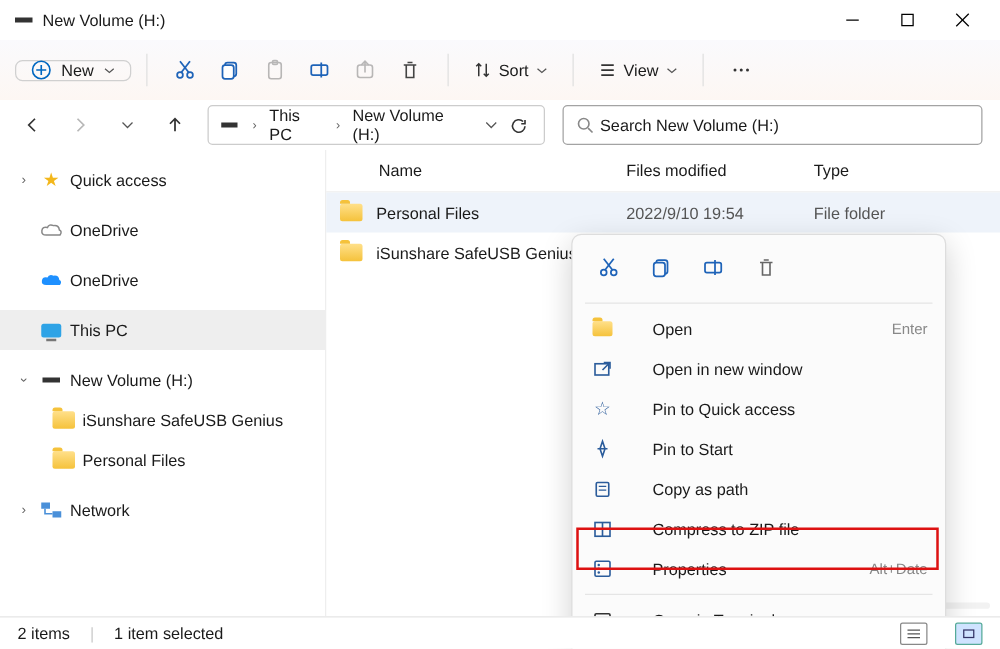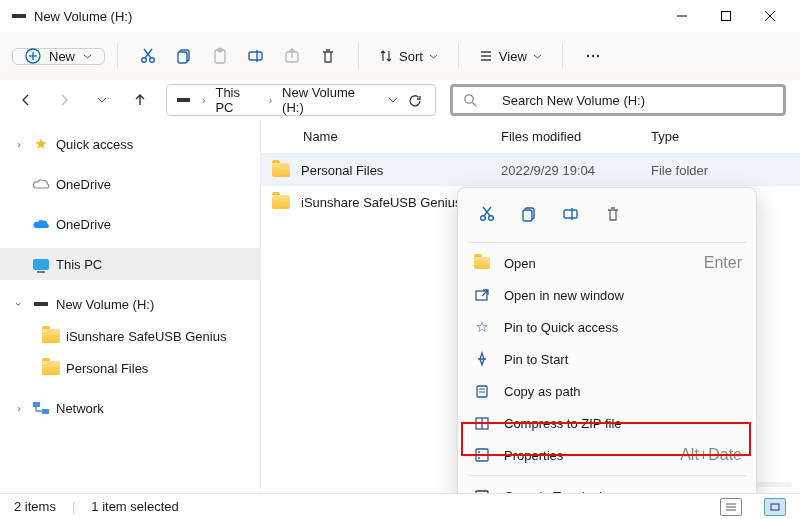--- a/index.html
+++ b/index.html
@@ -17,21 +17,21 @@
 .tbicon svg,.winbtn svg{display:block}
 .tbtext{display:flex;align-items:center;gap:6px;padding:0 8px;color:#333}
 .navrow{height:40px;display:flex;align-items:center;padding:6px 14px;gap:14px}
 .navarrow{width:24px;height:24px;display:flex;align-items:center;justify-content:center;color:#555}
 .navarrow.dim{opacity:.35}
 .address{flex:1;height:32px;border:1px solid #ccc;border-radius:4px;display:flex;align-items:center;padding:0 6px;gap:6px;max-width:270px}
 .address .drive-glyph{width:14px;height:4px;background:#333;margin:0 4px}
 .crumb{padding:2px 2px}
 .chev{color:#666;font-size:10px;padding:0 2px}
 .addr-actions{display:flex;align-items:center;gap:10px;padding-right:6px}
-.searchbox{flex:1;height:32px;border:3px solid #a3a3a3;border-radius:4px;display:flex;align-items:center;padding:0 10px;gap:24px;color:#777}
+.searchbox{flex:1;height:32px;border:1px solid #a3a3a3;border-radius:4px;display:flex;align-items:center;padding:0 10px;gap:4px;color:#777}
 .main{display:flex;height:calc(519px - 32px - 48px - 40px - 26px)}
 .sidebar{width:260px;padding:8px 0;overflow:hidden}
 .tree-item{height:32px;display:flex;align-items:center;padding-left:12px;gap:6px}
 .tree-item .exp{width:14px;color:#666;font-size:11px;display:flex;justify-content:center}
 .tree-item .ico{width:18px;display:flex;justify-content:center}
 .tree-item.selected{background:#eee}
 .tree-item.sub{padding-left:42px}
 .content{flex:1;border-left:1px solid #eee;position:relative}
 .cols{height:34px;display:flex;align-items:center;border-bottom:1px solid #eee;color:#444}
 .col-name{width:240px;padding-left:42px}
@@ -43,24 +43,24 @@
 .row .fname{width:200px}
 .row .fdate{width:150px;color:#555}
 .row .ftype{color:#555}
 .statusbar{position:absolute;bottom:0;left:0;right:0;height:26px;border-top:1px solid #e5e5e5;display:flex;align-items:center;padding:0 14px;gap:16px;color:#1a5fb4;background:#fff}
 .statusbar .spacer{flex:1}
 .viewbtn{width:22px;height:18px;border:1px solid #888;border-radius:2px;margin-left:6px;display:flex;align-items:center;justify-content:center}
 .viewbtn.active{background:#cfe3ff;border-color:#5a9}
 .ctxmenu{position:absolute;left:457px;top:187px;width:300px;background:#fbfbfb;border:1px solid #ddd;border-radius:8px;box-shadow:0 8px 24px rgba(0,0,0,.18);padding:6px 0}
 .ctx-iconrow{display:flex;gap:4px;padding:4px 10px 8px 10px}
 .ctx-iconrow .cib{width:38px;height:32px;display:flex;align-items:center;justify-content:center;border-radius:4px}
-.ctx-item{height:32px;display:flex;align-items:center;padding:0 14px;gap:12px}
+.ctx-item{height:32px;display:flex;align-items:center;padding:0 14px;gap:30px}
 .ctx-item .cico{width:20px;display:flex;justify-content:center;color:#2b5c9b}
 .ctx-item .lbl{flex:1}
-.ctx-item .hint{color:#888;font-size:16px}
+.ctx-item .hint{color:#888;font-size:12px}
 .ctx-sep{height:1px;background:#e5e5e5;margin:4px 10px}
 .red-box{border:2px solid #d11;position:absolute}
 .folder-ico{width:18px;height:14px;background:linear-gradient(#ffe08a,#f5c23b);border-radius:2px;position:relative}
 .folder-ico:before{content:"";position:absolute;top:-3px;left:0;width:8px;height:3px;background:#f5c23b;border-radius:2px 2px 0 0}
 .star-ico{color:#f3b71b;font-size:15px}
 .drive-small{width:14px;height:4px;background:#333}
 .cloud1{color:#888}
 .cloud2{color:#1e90ff}
 .monitor{width:16px;height:11px;background:#2ea3e6;border-radius:2px;position:relative}
 .monitor:after{content:"";position:absolute;bottom:-3px;left:4px;width:8px;height:2px;background:#777}
@@ -294,21 +294,21 @@
     <div class="cols">
       <div class="col-name">Name</div>
       <div class="col-date">Files modified</div>
       <div class="col-type">Type</div>
     </div>
     <div class="row sel">
       <span class="ficon">
           <span class="folder-ico"></span>
         </span>
       <span class="fname">Personal Files</span>
-      <span class="fdate">2022/9/29 19:04</span>
+      <span class="fdate">2022/9/10 19:54</span>
       <span class="ftype">File folder</span>
     </div>
     <div class="row">
       <span class="ficon">
           <span class="folder-ico"></span>
         </span>
       <span class="fname">iSunshare SafeUSB Genius</span>
       <span class="fdate"></span>
       <span class="ftype">er</span>
     </div>

